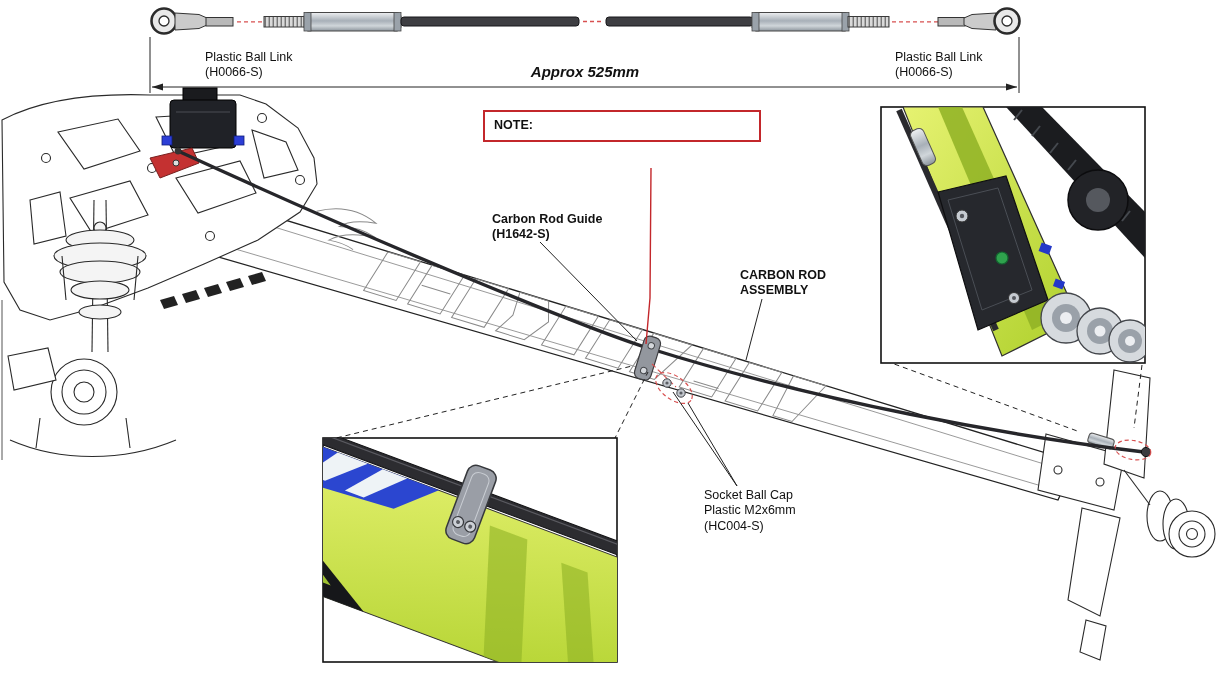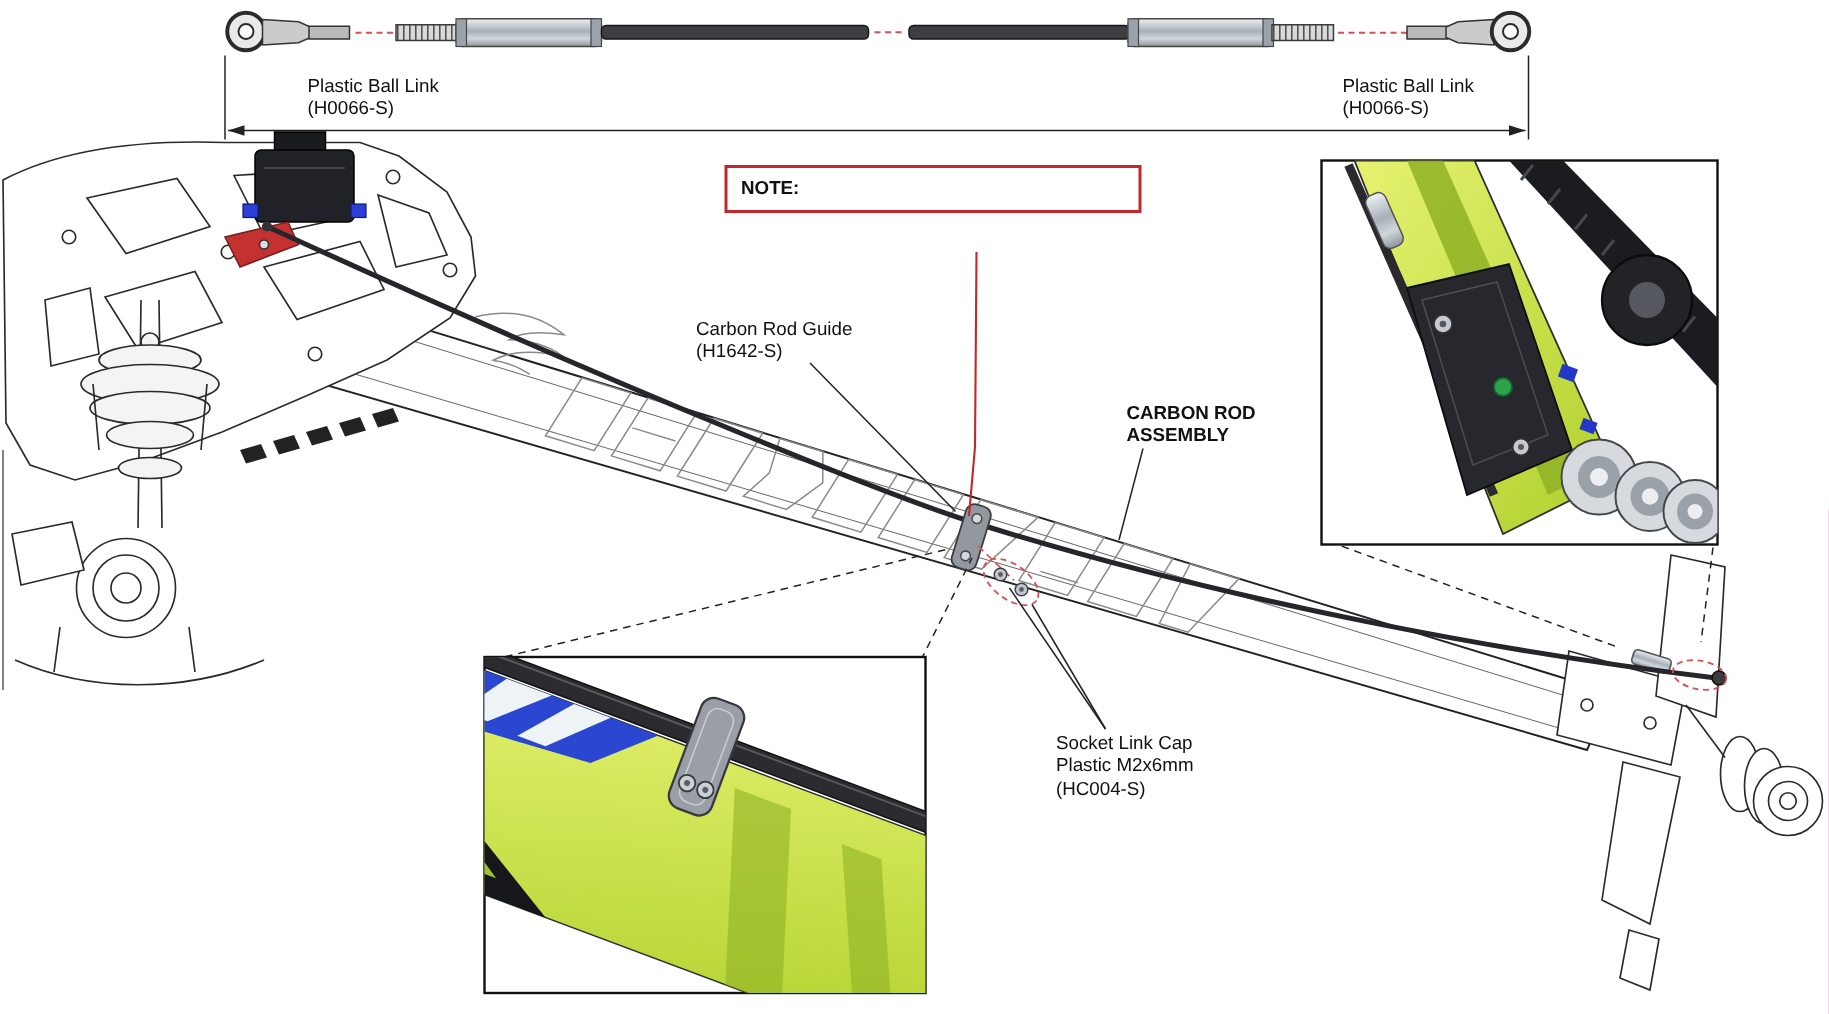--- a/index.html
+++ b/index.html
@@ -278,31 +278,32 @@
   <div class="label" style="left:205px; top:50px;">
     <div>Plastic Ball Link</div>
     <div>(H0066-S)</div>
   </div>
 
   <div class="label" style="left:895px; top:50px;">
     <div>Plastic Ball Link</div>
     <div>(H0066-S)</div>
   </div>
 
+  <div class="dim" style="left:485px; top:63px; width:200px;">Approx 525mm</div>
 
   <div class="note">
     <span class="t">NOTE:</span>
   </div>
 
-  <div class="label" style="left:464px; top:212px;">
+  <div class="label" style="left:492px; top:212px;font-weight:bold;">
     <div>Carbon Rod Guide</div>
     <div>(H1642-S)</div>
   </div>
 
-  <div class="label bold" style="left:740px; top:268px; width:96px;margin-left:11px;">CARBON ROD ASSEMBLY</div>
+  <div class="label bold" style="left:740px; top:268px; width:96px;">CARBON ROD ASSEMBLY</div>
 
   <div class="label" style="left:704px; top:488px;">
-    <div>Socket Link Cap</div>
+    <div>Socket Ball Cap</div>
     <div>Plastic M2x6mm</div>
     <div>(HC004-S)</div>
   </div>
 
 </div>
 
 </body></html>

